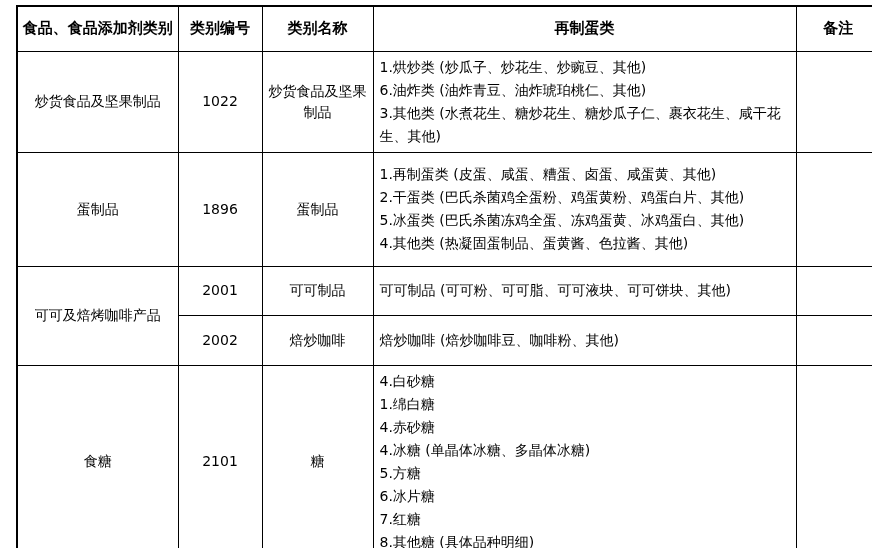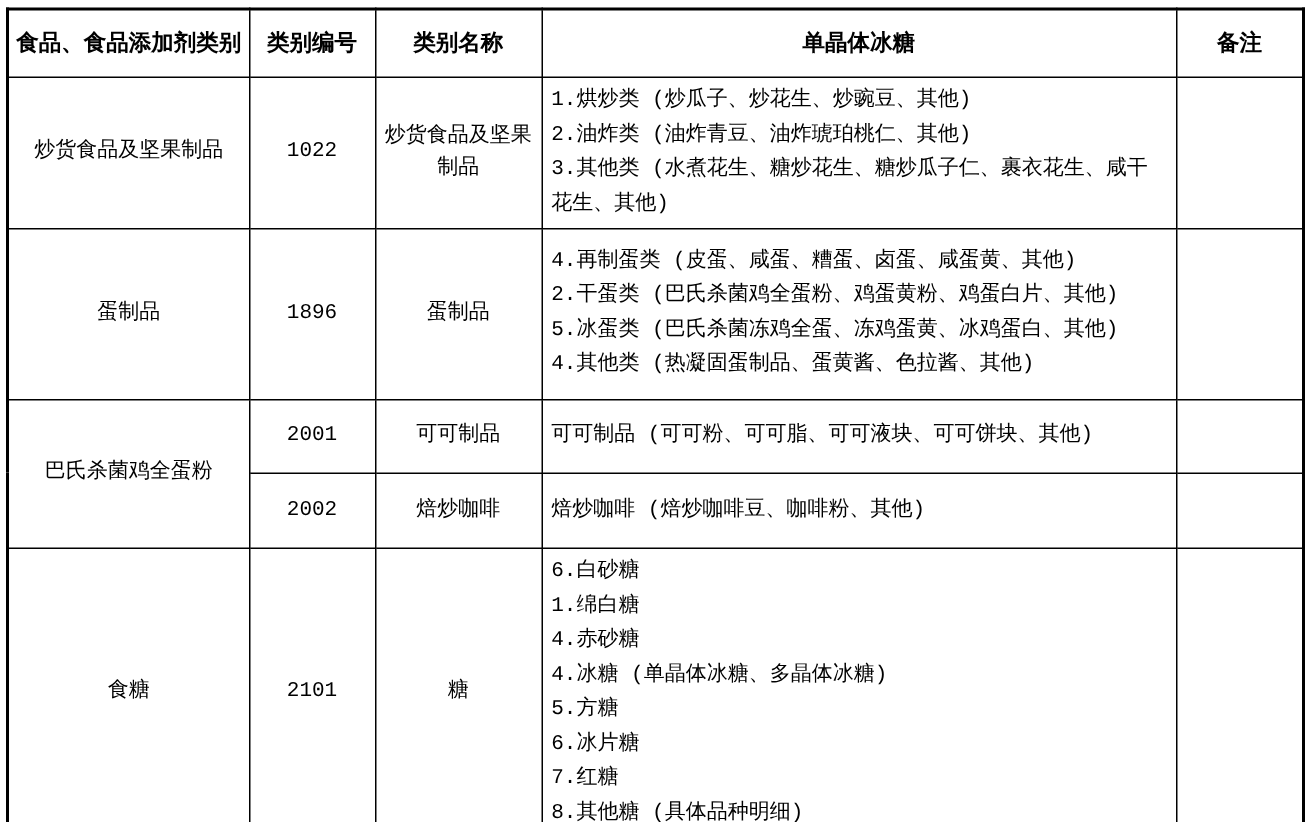--- a/index.html
+++ b/index.html
@@ -5,21 +5,21 @@
   html, body {
     margin: 0;
     padding: 0;
     background: #ffffff;
   }
   .page {
     width: 872px;
     height: 548px;
     background: #ffffff;
     box-sizing: border-box;
-    padding: 5px 4px;
+    padding: 5px 16px;
     font-family: "DejaVu Sans", sans-serif;
     color: #000000;
   }
   table.cat-table {
     border-collapse: collapse;
     table-layout: fixed;
     width: 864px;
     border: 2px solid #000000;
   }
   .cat-table th, .cat-table td {
@@ -31,21 +31,20 @@
   .cat-table th {
     font-size: 15px;
     font-weight: bold;
     text-align: center;
     vertical-align: middle;
     padding: 2px 4px;
   }
   .cat-table td {
     font-size: 14px;
     font-weight: normal;
-    font-family: Liberation Mono, monospace;
   }
   td.center-cell {
     text-align: center;
     vertical-align: middle;
     padding: 2px 4px;
     line-height: 1.45;
   }
   td.details-cell {
     text-align: left;
     vertical-align: middle;
@@ -75,51 +74,51 @@
       <col style="width:111px">
       <col style="width:423px">
       <col style="width:85px">
     </colgroup>
 
     <tbody>
         <tr class="header-row">
       <th>食品、食品添加剂类别</th>
       <th>类别编号</th>
       <th>类别名称</th>
-      <th>单晶体冰糖</th>
+      <th>再制蛋类</th>
       <th>备注</th>
     </tr>
 
     <tr class="row-1801">
       <td class="center-cell">炒货食品及坚果制品</td>
       <td class="center-cell">1022</td>
       <td class="center-cell">炒货食品及坚果制品</td>
       <td class="details-cell">
         <div class="detail-line">1.烘炒类 (炒瓜子、炒花生、炒豌豆、其他)</div>
-        <div class="detail-line">2.油炸类 (油炸青豆、油炸琥珀桃仁、其他)</div>
+        <div class="detail-line">6.油炸类 (油炸青豆、油炸琥珀桃仁、其他)</div>
         <div class="detail-line">3.其他类 (水煮花生、糖炒花生、糖炒瓜子仁、裹衣花生、咸干花生、其他)</div>
       </td>
       <td class="remark-cell"></td>
     </tr>
 
     <tr class="row-1901">
       <td class="center-cell">蛋制品</td>
       <td class="center-cell">1896</td>
       <td class="center-cell">蛋制品</td>
       <td class="details-cell">
-        <div class="detail-line">4.再制蛋类 (皮蛋、咸蛋、糟蛋、卤蛋、咸蛋黄、其他)</div>
+        <div class="detail-line">1.再制蛋类 (皮蛋、咸蛋、糟蛋、卤蛋、咸蛋黄、其他)</div>
         <div class="detail-line">2.干蛋类 (巴氏杀菌鸡全蛋粉、鸡蛋黄粉、鸡蛋白片、其他)</div>
         <div class="detail-line">5.冰蛋类 (巴氏杀菌冻鸡全蛋、冻鸡蛋黄、冰鸡蛋白、其他)</div>
         <div class="detail-line">4.其他类 (热凝固蛋制品、蛋黄酱、色拉酱、其他)</div>
       </td>
       <td class="remark-cell"></td>
     </tr>
 
     <tr class="row-2001">
-      <td class="center-cell" rowspan="2">巴氏杀菌鸡全蛋粉</td>
+      <td class="center-cell" rowspan="2">可可及焙烤咖啡产品</td>
       <td class="center-cell">2001</td>
       <td class="center-cell">可可制品</td>
       <td class="details-cell">
         <div class="detail-line">可可制品 (可可粉、可可脂、可可液块、可可饼块、其他)</div>
       </td>
       <td class="remark-cell"></td>
     </tr>
 
     <tr class="row-2002">
       <td class="center-cell">2002</td>
@@ -128,21 +127,21 @@
         <div class="detail-line">焙炒咖啡 (焙炒咖啡豆、咖啡粉、其他)</div>
       </td>
       <td class="remark-cell"></td>
     </tr>
 
     <tr class="row-2101">
       <td class="center-cell">食糖</td>
       <td class="center-cell">2101</td>
       <td class="center-cell">糖</td>
       <td class="details-cell">
-        <div class="detail-line">6.白砂糖</div>
+        <div class="detail-line">4.白砂糖</div>
         <div class="detail-line">1.绵白糖</div>
         <div class="detail-line">4.赤砂糖</div>
         <div class="detail-line">4.冰糖 (单晶体冰糖、多晶体冰糖)</div>
         <div class="detail-line">5.方糖</div>
         <div class="detail-line">6.冰片糖</div>
         <div class="detail-line">7.红糖</div>
         <div class="detail-line">8.其他糖 (具体品种明细)</div>
       </td>
       <td class="remark-cell"></td>
     </tr>

